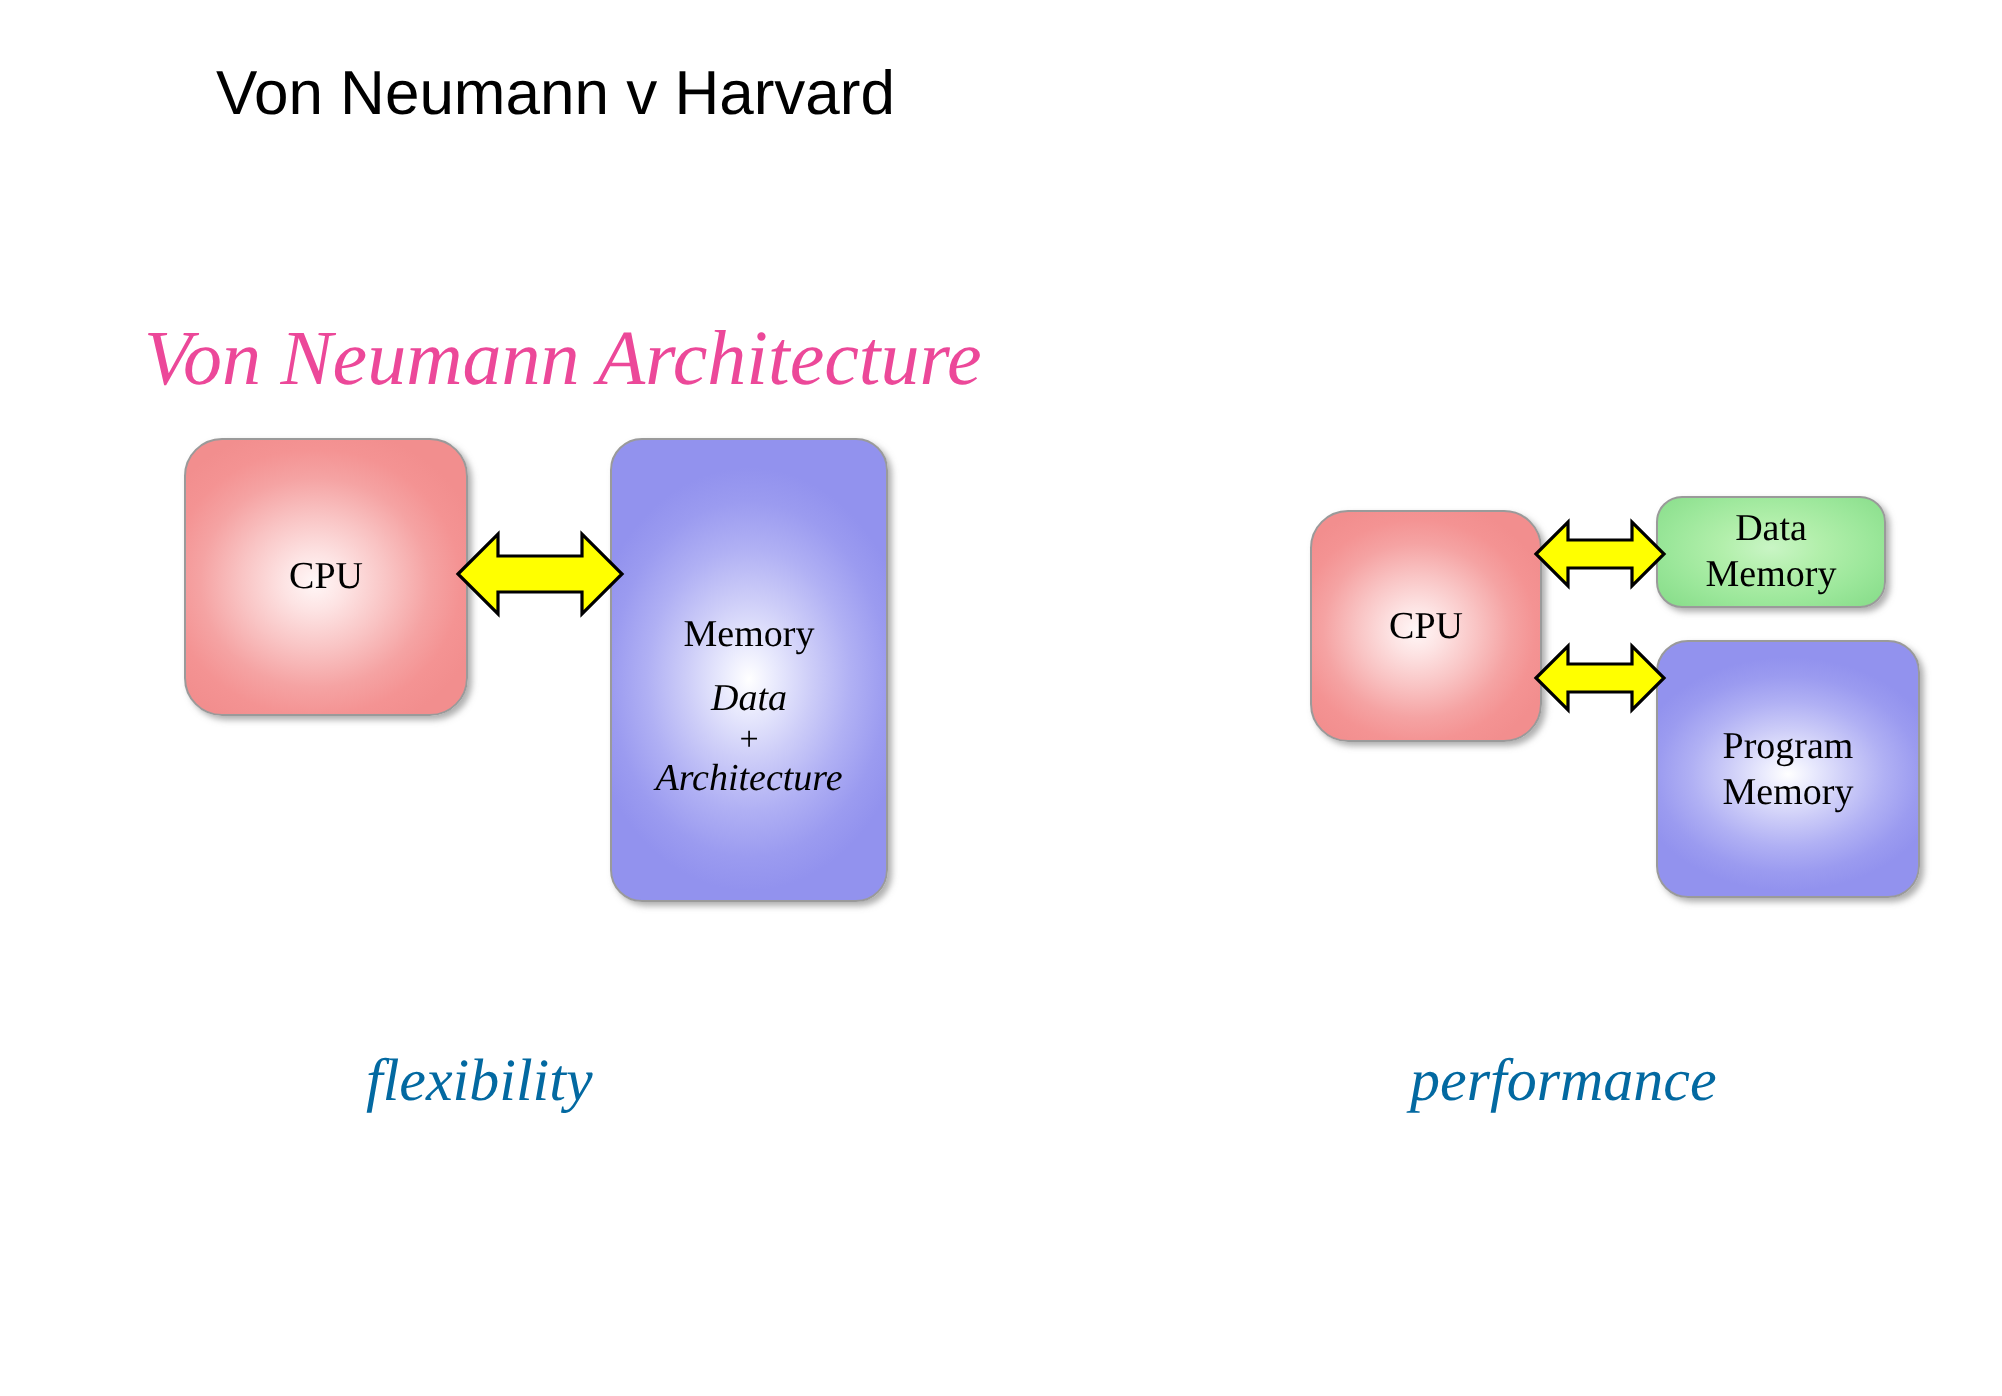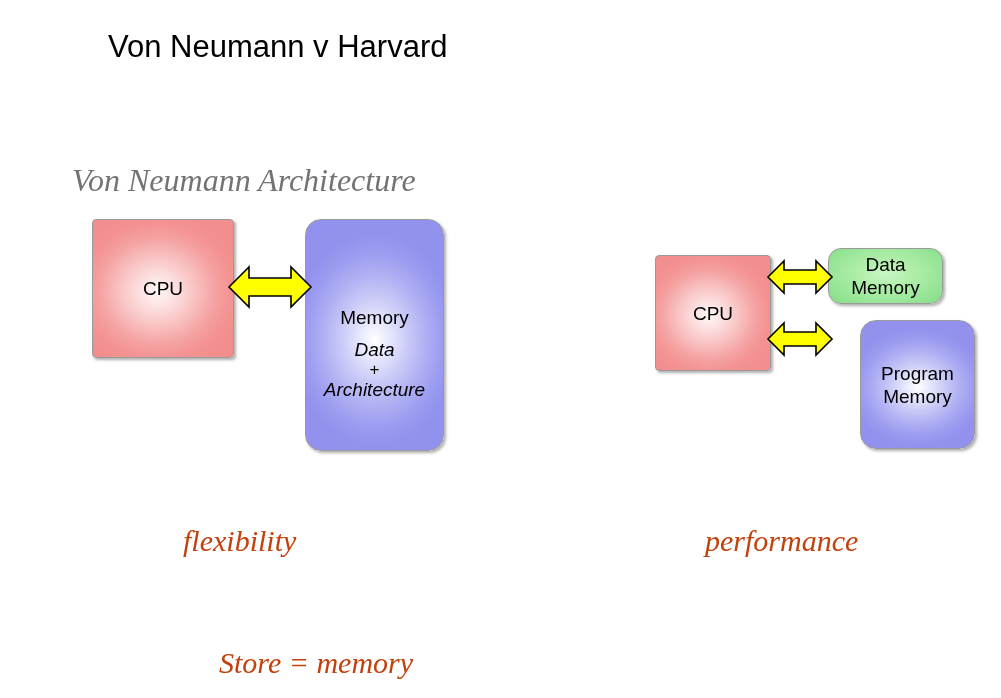--- a/index.html
+++ b/index.html
@@ -34,74 +34,74 @@
     font-size: 31px;
     font-weight: 400;
     line-height: 38px;
     white-space: nowrap;
     color: #000000;
   }
   .arch-heading {
     position: absolute;
     font-family: "Liberation Serif", serif;
     font-style: italic;
-    font-size: 32px;
+    font-size: 39px;
     line-height: 36px;
     white-space: nowrap;
-    color: #737373;
+    color: #ec4899;
   }
   #heading-vn { left: 52px;  top: 162px; }
   #heading-hv { left: 602px; top: 162px; }
 
   .caption {
     position: absolute;
     font-family: "Liberation Serif", serif;
     font-style: italic;
     font-size: 30px;
     line-height: 36px;
     white-space: nowrap;
-    color: #c2410c;
+    color: #0369a1;
   }
   #caption-flexibility { left: 163px; top: 523px; }
   #caption-performance { left: 685px; top: 523px; }
   #caption-store       { left: 199px; top: 645px; font-size: 30px; }
 
   
   .arch-box {
     position: absolute;
     border: 1px solid #9a9a9a;
     box-sizing: border-box;
     box-shadow: 2px 2px 3px rgba(110,110,110,0.55);
     display: flex;
     flex-direction: column;
     align-items: center;
     justify-content: center;
     text-align: center;
   }
   .box-label {
-    font-family: Liberation Sans, sans-serif;
+    font-family: Liberation Serif, serif;
     font-size: 19px;
     line-height: 23px;
     color: #000000;
     white-space: nowrap;
   }
   .box-label.italic { font-style: italic; }
   .box-label.plus   { font-size: 17px; line-height: 17px; }
 
   
   .fill-red {
     background:
       radial-gradient(ellipse 62% 58% at 46% 52%,
         #fff7f7 0%,
         #fde3e3 18%,
         #f9c4c4 42%,
         #f5a3a3 66%,
         #f49393 84%,
         #f28e8e 100%);
-    border-radius: 4px;
+    border-radius: 19px;
     text-align: center;
   }
   
   .fill-blue {
     background:
       radial-gradient(ellipse 60% 46% at 50% 52%,
         #ffffff 0%,
         #e9eafd 16%,
         #cdcdf8 38%,
         #b0b0f4 62%,
@@ -119,21 +119,21 @@
         #8ade8c 82%,
         #82d985 100%);
     border-radius: 13px;
   }
 
   
   #box-vn-cpu      { left: 72px;  top: 219px; width: 142px; height: 139px; }
   #box-vn-memory   { left: 285px; top: 219px; width: 139px; height: 232px; }
   #box-hv-cpu      { left: 635px; top: 255px; width: 116px; height: 116px; }
   #box-hv-data     { left: 808px; top: 248px; width: 115px; height: 56px;  }
-  #box-hv-program  { left: 840px; top: 320px; width: 115px; height: 129px; }
+  #box-hv-program  { left: 808px; top: 320px; width: 132px; height: 129px; }
 
   #box-vn-memory .stack { margin-top: 36px; }
 
   
   .arrow {
     position: absolute;
   }
   .arrow svg { display: block; overflow: visible; }
 
   #arrow-vn    { left: 209px; top: 263px; width: 82px;  height: 48px; }
@@ -193,15 +193,14 @@
   </div>
 
   <div class="arrow" id="arrow-hv-2">
     <svg width="64" height="38" viewBox="0 0 64 38">
       <polygon points="0,19 16,3 16,12 48,12 48,3 64,19 48,35 48,26 16,26 16,35" fill="#ffff00" stroke="#000000" stroke-width="1.6" stroke-linejoin="miter"></polygon>
     </svg>
   </div>
 
   <div class="caption" id="caption-performance">performance</div>
 
-  <div class="caption" id="caption-store">Store = memory</div>
 
 </div>
 
 </body></html>

